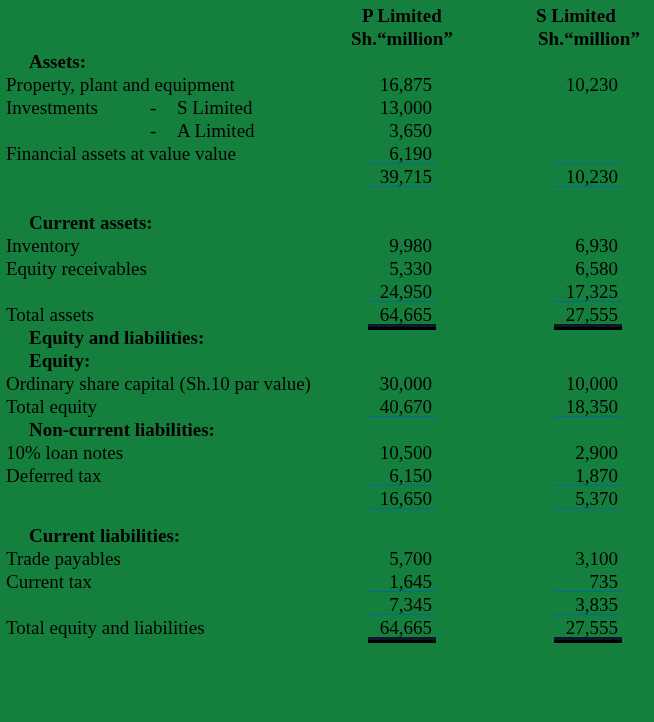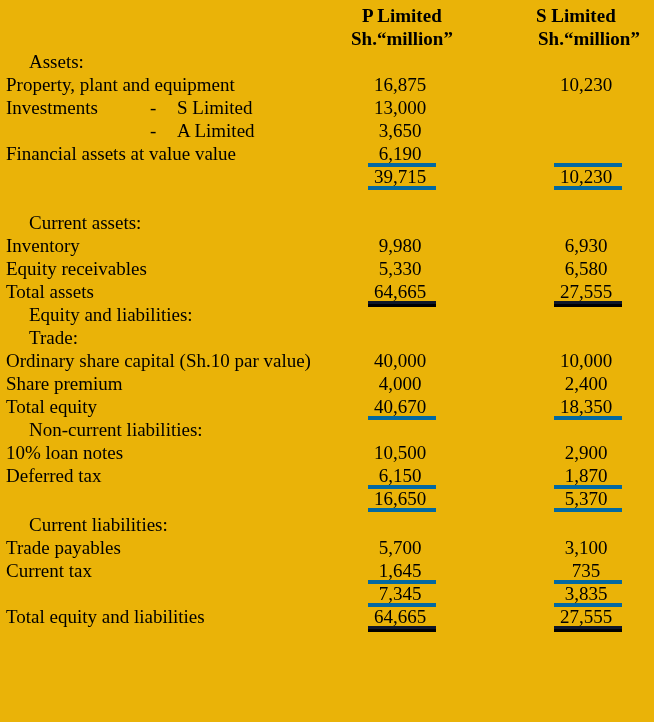--- a/index.html
+++ b/index.html
@@ -6,59 +6,59 @@
     margin: 0;
     padding: 0;
     background: #ffffff;
   }
   .page {
     position: relative;
     width: 654px;
     height: 722px;
     box-sizing: border-box;
     padding-top: 4px;
-    background: #eab308;
+    background: #15803d;
     color: #000000;
     font-family: "Liberation Serif", "DejaVu Serif", serif;
     font-size: 19px;
     overflow: hidden;
   }
   .row {
     position: relative;
     height: 23px;
     line-height: 23px;
     padding-left: 6px;
     white-space: nowrap;
   }
-  .row.section { font-weight: normal; padding-left: 29px; }
-  .row.gap-before { margin-top: 3px; }
+  .row.section { font-weight: bold; padding-left: 29px; }
+  .row.gap-before { margin-top: 14px; }
   .row.spacer { height: 23px; }
   .hdr {
     position: absolute;
     top: 0;
     font-weight: bold;
   }
   .dash { position: absolute; left: 150px; font-weight: normal; }
   .sub  { position: absolute; left: 177px; font-weight: normal; }
   .col {
     position: absolute;
     top: 0;
     font-weight: normal;
   }
   .col-p { right: 218px; }
   .col-s { right: 32px; }
   .val {
     display: inline-block;
     box-sizing: border-box;
     min-width: 68px;
     padding-right: 4px;
-    text-align: center;
+    text-align: right;
     line-height: 19px;
   }
-  .rule-single { border-bottom: 4px solid #0369a1; }
+  .rule-single { border-bottom: 1px solid #0369a1; }
   .rule-double { border-bottom: 3px solid #0f172a; box-shadow: 0 3px 0 0 #000000; }
 </style>
 </head>
 <body>
 
 <div class="page">
   <div class="row">
     <span class="hdr" style="left:362px">P Limited</span>
     <span class="hdr" style="left:536px">S Limited</span>
   </div>
@@ -70,25 +70,25 @@
       <div class="row section"><span class="lab">Assets:</span></div>
       <div class="row"><span class="lab">Property, plant and equipment</span><span class="col col-p"><span class="val">16,875</span></span><span class="col col-s"><span class="val">10,230</span></span></div>
       <div class="row"><span class="lab">Investments</span><span class="dash">-</span><span class="sub">S Limited</span><span class="col col-p"><span class="val">13,000</span></span></div>
       <div class="row"><span class="lab"></span><span class="dash">-</span><span class="sub">A Limited</span><span class="col col-p"><span class="val">3,650</span></span></div>
       <div class="row"><span class="lab">Financial assets at value value</span><span class="col col-p"><span class="val rule-single">6,190</span></span><span class="col col-s"><span class="val rule-single">&nbsp;</span></span></div>
       <div class="row"><span class="lab"></span><span class="col col-p"><span class="val rule-single">39,715</span></span><span class="col col-s"><span class="val rule-single">10,230</span></span></div>
       <div class="row spacer"></div>
       <div class="row section"><span class="lab">Current assets:</span></div>
       <div class="row"><span class="lab">Inventory</span><span class="col col-p"><span class="val">9,980</span></span><span class="col col-s"><span class="val">6,930</span></span></div>
       <div class="row"><span class="lab">Equity receivables</span><span class="col col-p"><span class="val">5,330</span></span><span class="col col-s"><span class="val">6,580</span></span></div>
+      <div class="row"><span class="lab"></span><span class="col col-p"><span class="val rule-single">24,950</span></span><span class="col col-s"><span class="val rule-single">17,325</span></span></div>
       <div class="row"><span class="lab">Total assets</span><span class="col col-p"><span class="val rule-double">64,665</span></span><span class="col col-s"><span class="val rule-double">27,555</span></span></div>
       <div class="row section"><span class="lab">Equity and liabilities:</span></div>
-      <div class="row section"><span class="lab">Trade:</span></div>
-      <div class="row"><span class="lab">Ordinary share capital (Sh.10 par value)</span><span class="col col-p"><span class="val">40,000</span></span><span class="col col-s"><span class="val">10,000</span></span></div>
-      <div class="row"><span class="lab">Share premium</span><span class="col col-p"><span class="val">4,000</span></span><span class="col col-s"><span class="val">2,400</span></span></div>
+      <div class="row section"><span class="lab">Equity:</span></div>
+      <div class="row"><span class="lab">Ordinary share capital (Sh.10 par value)</span><span class="col col-p"><span class="val">30,000</span></span><span class="col col-s"><span class="val">10,000</span></span></div>
       <div class="row"><span class="lab">Total equity</span><span class="col col-p"><span class="val rule-single">40,670</span></span><span class="col col-s"><span class="val rule-single">18,350</span></span></div>
       <div class="row section"><span class="lab">Non-current liabilities:</span></div>
       <div class="row"><span class="lab">10% loan notes</span><span class="col col-p"><span class="val">10,500</span></span><span class="col col-s"><span class="val">2,900</span></span></div>
       <div class="row"><span class="lab">Deferred tax</span><span class="col col-p"><span class="val rule-single">6,150</span></span><span class="col col-s"><span class="val rule-single">1,870</span></span></div>
       <div class="row"><span class="lab"></span><span class="col col-p"><span class="val rule-single">16,650</span></span><span class="col col-s"><span class="val rule-single">5,370</span></span></div>
       <div class="row section gap-before"><span class="lab">Current liabilities:</span></div>
       <div class="row"><span class="lab">Trade payables</span><span class="col col-p"><span class="val">5,700</span></span><span class="col col-s"><span class="val">3,100</span></span></div>
       <div class="row"><span class="lab">Current tax</span><span class="col col-p"><span class="val rule-single">1,645</span></span><span class="col col-s"><span class="val rule-single">735</span></span></div>
       <div class="row"><span class="lab"></span><span class="col col-p"><span class="val rule-single">7,345</span></span><span class="col col-s"><span class="val rule-single">3,835</span></span></div>
       <div class="row"><span class="lab">Total equity and liabilities</span><span class="col col-p"><span class="val rule-double">64,665</span></span><span class="col col-s"><span class="val rule-double">27,555</span></span></div>

